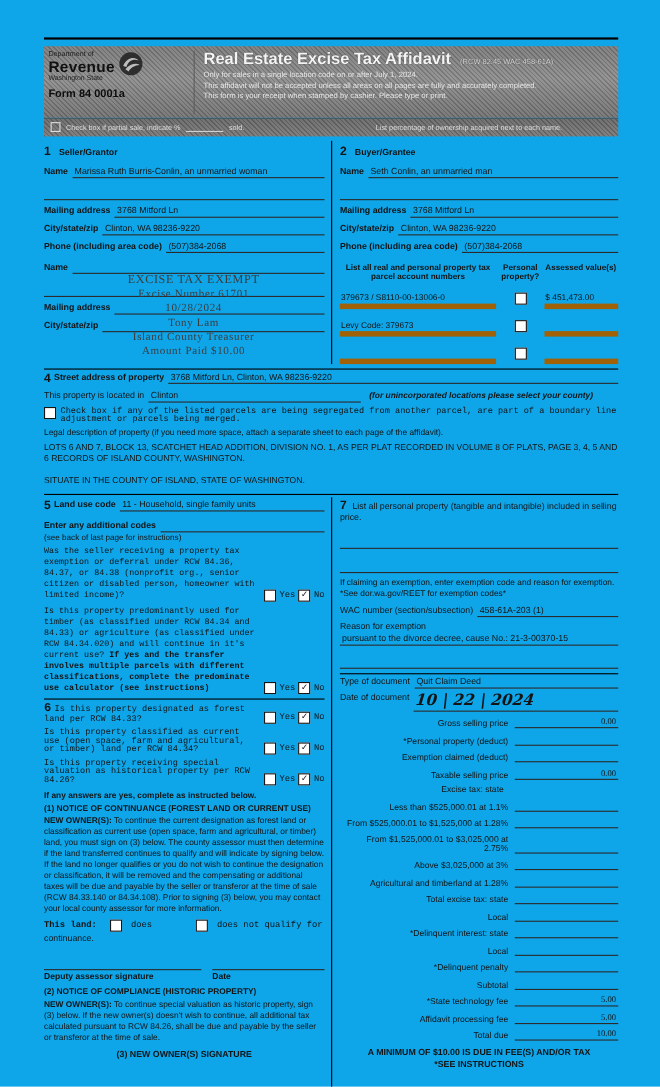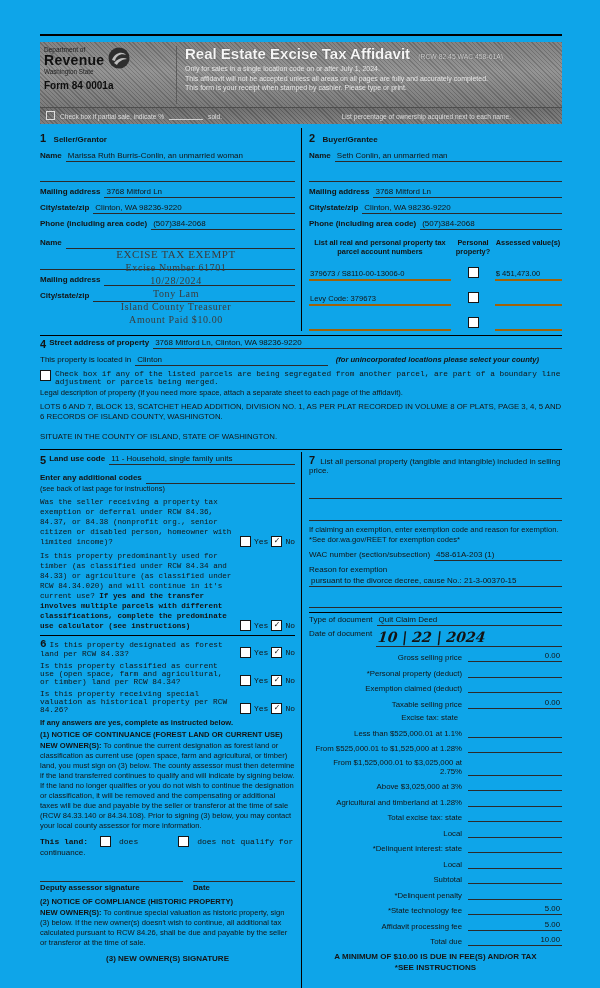--- a/index.html
+++ b/index.html
@@ -54,26 +54,26 @@
   .stamp{position:absolute;left:36px;top:9px;width:200px;text-align:center;color:#3c3c3c;
          font-family:"Liberation Serif",serif;font-size:10px;line-height:1.3;letter-spacing:.6px;pointer-events:none;}
   .stamp .big{font-size:11px;}
 
   
   .ptbl-h{display:flex;font-size:7.4px;font-weight:bold;text-align:center;margin-top:4px;}
   .ptbl-r{display:flex;align-items:flex-end;margin-top:7px;}
   .pt-c1{width:142px;}
   .pt-c2{width:44px;text-align:center;}
   .pt-c3{width:66px;text-align:center;}
-  .pt-line{border-bottom:2px solid #a16207;font-size:7.6px;min-height:9px;padding:0 1px 1px;text-align:left;}
+  .pt-line{border-bottom:5px solid #a16207;font-size:7.6px;min-height:9px;padding:0 1px 1px;text-align:left;}
 
   
   .taxrow{display:flex;align-items:flex-end;margin-top:4.5px;}
   .taxlbl{flex:1;text-align:right;font-size:7.8px;}
-  .taxval{width:90px;margin-left:6px;border-bottom:1px solid #2b2b2b;text-align:right;font-size:7.8px;padding:0 2px 1px;min-height:9px;}
+  .taxval{width:90px;margin-left:6px;border-bottom:1px solid #2b2b2b;text-align:right;font-size:7.8px;padding:0 2px 1px;min-height:9px;font-family:Liberation Serif, serif;}
   .taxsp{width:98px;margin-left:6px;}
   .center-b{font-size:8px;font-weight:bold;text-align:center;margin-top:6px;}
   .boldi{font-weight:bold;font-style:italic;}
 </style>
 </head>
 <body>
 
 <div class="page">
   <div class="form">
 
@@ -443,25 +443,25 @@
             </div>
           <div class="taxrow">
               <span class="taxlbl">*Delinquent interest: state</span>
               <span class="taxval"></span>
             </div>
           <div class="taxrow">
               <span class="taxlbl">Local</span>
               <span class="taxval"></span>
             </div>
           <div class="taxrow">
+              <span class="taxlbl">*Delinquent penalty</span>
+              <span class="taxval"></span>
+            </div>
+          <div class="taxrow">
               <span class="taxlbl">Subtotal</span>
-              <span class="taxval"></span>
-            </div>
-          <div class="taxrow">
-              <span class="taxlbl">*Delinquent penalty</span>
               <span class="taxval"></span>
             </div>
           <div class="taxrow">
               <span class="taxlbl">*State technology fee</span>
               <span class="taxval">5.00</span>
             </div>
           <div class="taxrow">
               <span class="taxlbl">Affidavit processing fee</span>
               <span class="taxval">5.00</span>
             </div>

